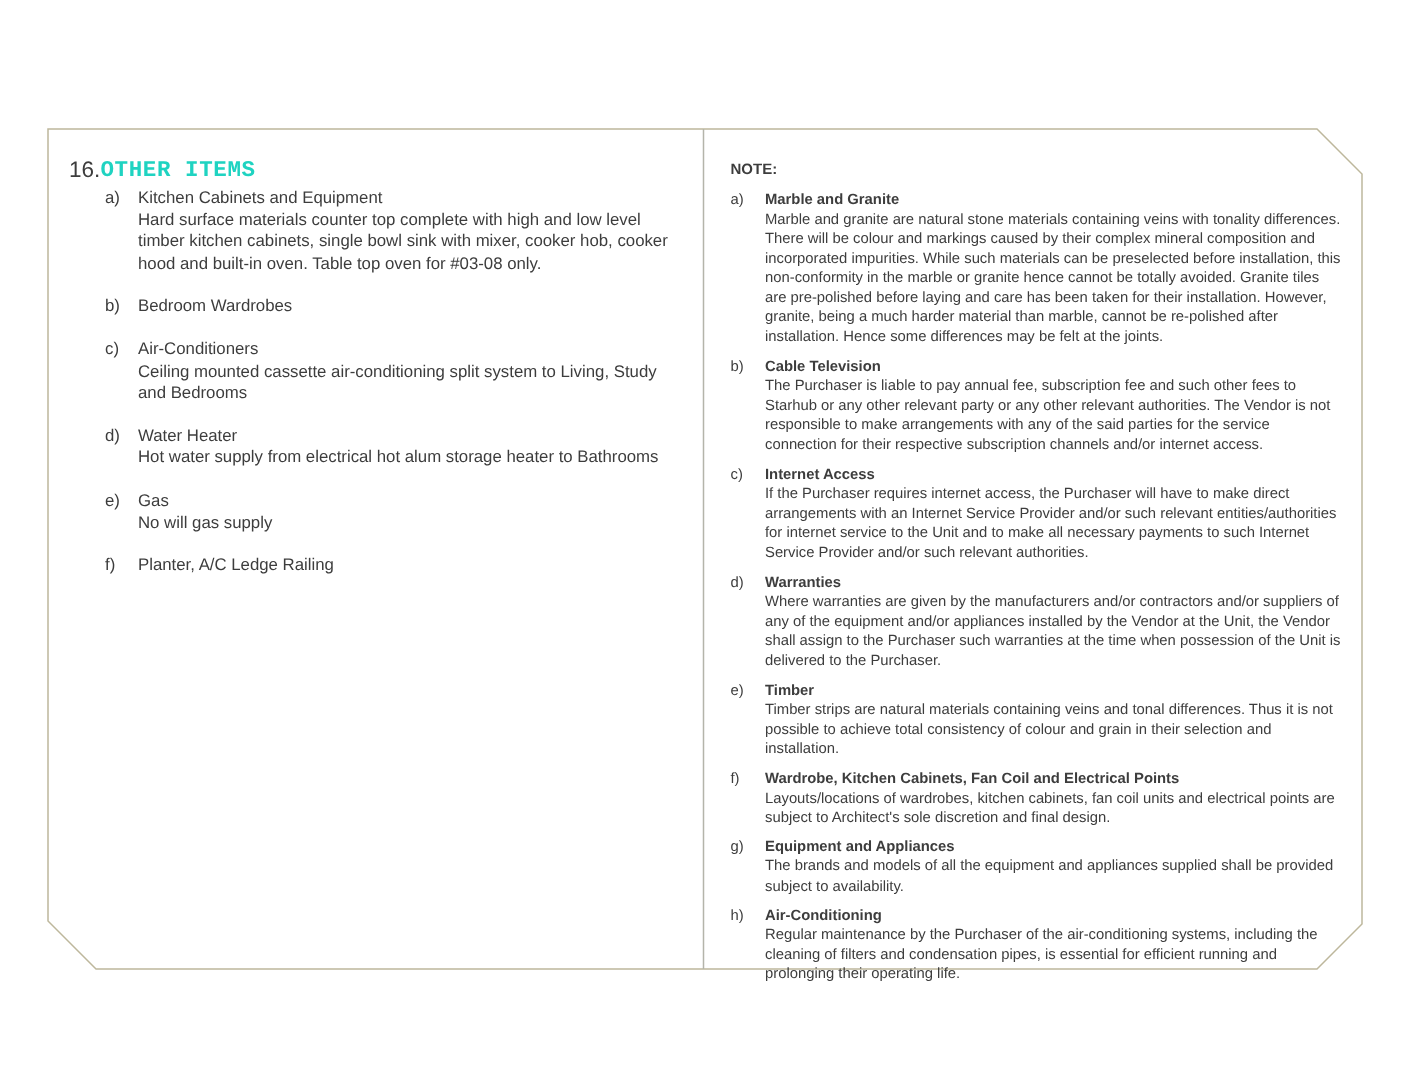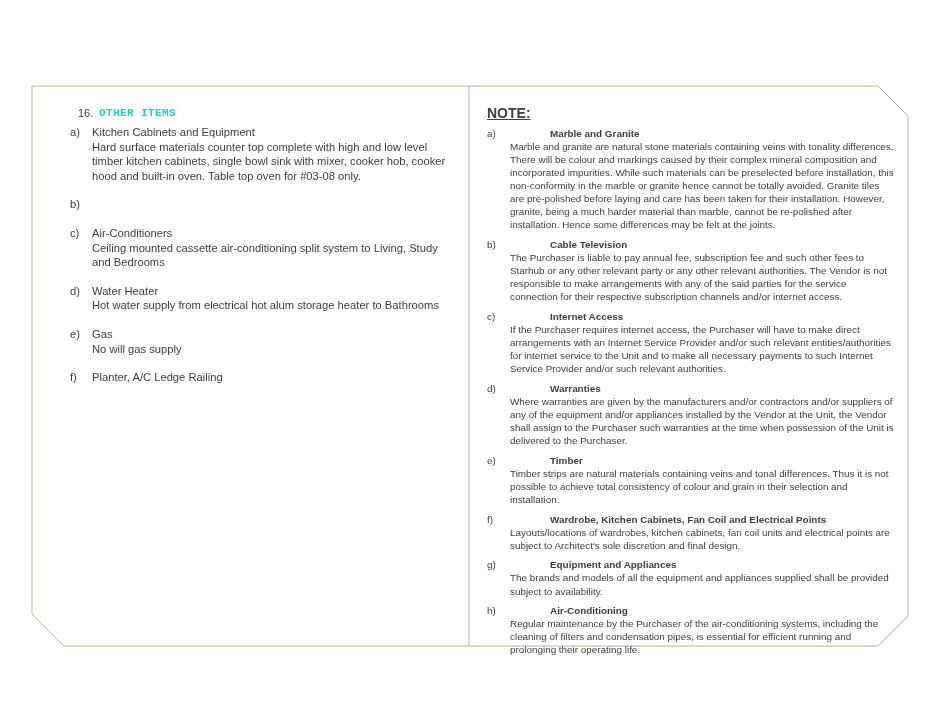--- a/index.html
+++ b/index.html
@@ -8,36 +8,36 @@
     --divider:#b4b4aa;
     --text:#3d3d3d;
   }
   *{margin:0;padding:0;box-sizing:border-box;}
   body{background:#ffffff;font-family:"Liberation Sans", sans-serif;color:var(--text);}
   .canvas{position:relative;width:943px;height:717px;background:#ffffff;overflow:hidden;}
   .frame-svg{position:absolute;left:0;top:0;width:943px;height:717px;}
 
   
   .col-left{position:absolute;left:46px;top:106px;width:412px;}
-  .sec-head{display:flex;font-size:11px;line-height:15px;margin-left:32px;}
+  .sec-head{display:flex;font-size:15px;line-height:15px;}
   .sec-num{width:21px;flex:0 0 21px;}
   .sec-title{font-weight:bold;color:var(--accent);letter-spacing:.4px;font-family:Liberation Mono, monospace;}
   .items-left{margin-left:24px;}
   .item{display:flex;margin-top:14px;font-size:11.2px;line-height:14.6px;}
   .item:first-child{margin-top:4px;}
   .letter{width:22px;flex:0 0 22px;}
   .item-text{flex:1;}
 
   
   .col-right{position:absolute;left:487px;top:107px;width:408px;}
-  .note-label{font-weight:bold;font-size:14px;line-height:13px;text-decoration:underline;}
+  .note-label{font-weight:bold;font-size:10px;line-height:13px;}
   .nitem{display:flex;margin-top:6.5px;font-size:9.9px;line-height:13.1px;}
   .nletter{width:23px;flex:0 0 23px;}
   .ntext{flex:1;}
-  .ntitle{font-weight:bold;margin-left:40px;}
+  .ntitle{font-weight:bold;}
 </style>
 </head>
 <body>
 
 <div class="canvas">
 
   <svg class="frame-svg" viewBox="0 0 943 717" xmlns="http://www.w3.org/2000/svg">
     <polygon points="32,86 878,86 908,116 908,616 878,646 64,646 32,614" fill="none" stroke-width="1" stroke="#bdb79c"></polygon>
     <line x1="469" y1="86" x2="469" y2="646" stroke-width="1" stroke="#b4b4aa"></line>
   </svg>
@@ -53,20 +53,21 @@
         <span class="letter">a)</span>
         <div class="item-text">
           <div>Kitchen Cabinets and Equipment</div>
           <div>Hard surface materials counter top complete with high and low level timber kitchen cabinets, single bowl sink with mixer, cooker hob, cooker hood and built-in oven. Table top oven for #03-08 only.</div>
         </div>
       </div>
 
       <div class="item">
         <span class="letter">b)</span>
         <div class="item-text">
+          <div>Bedroom Wardrobes</div>
         </div>
       </div>
 
       <div class="item">
         <span class="letter">c)</span>
         <div class="item-text">
           <div>Air-Conditioners</div>
           <div>Ceiling mounted cassette air-conditioning split system to Living, Study and Bedrooms</div>
         </div>
       </div>

